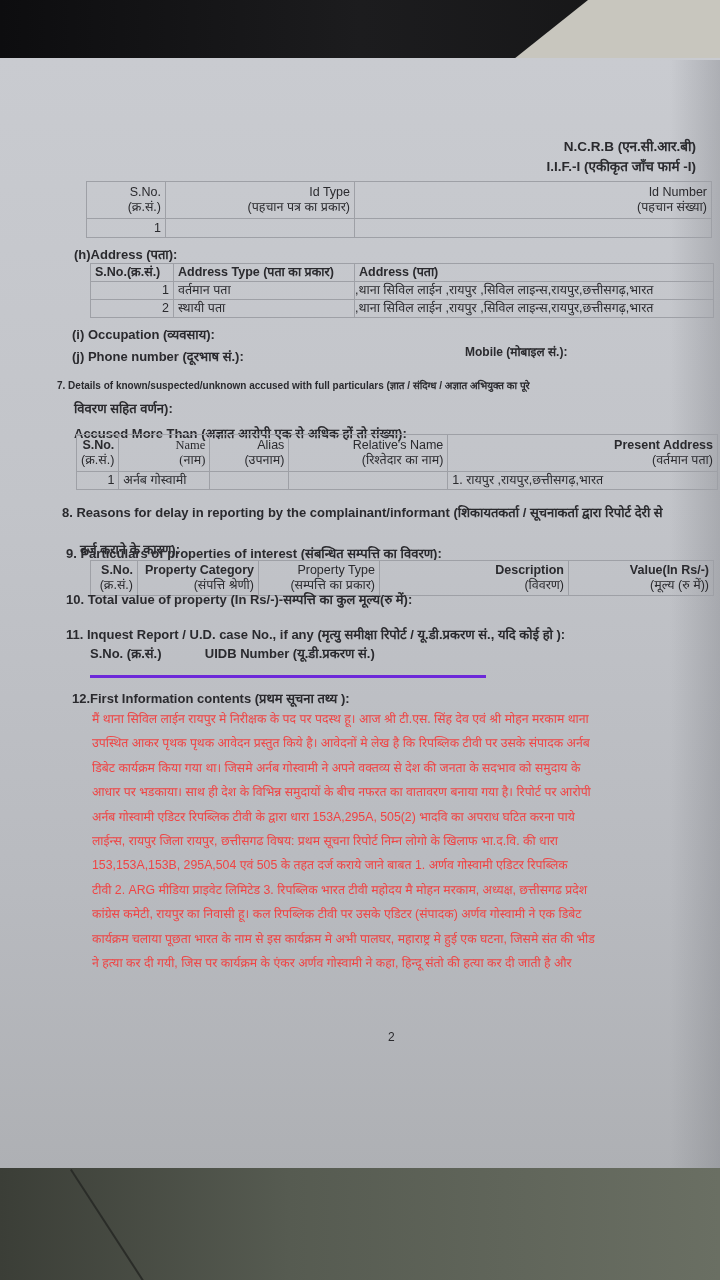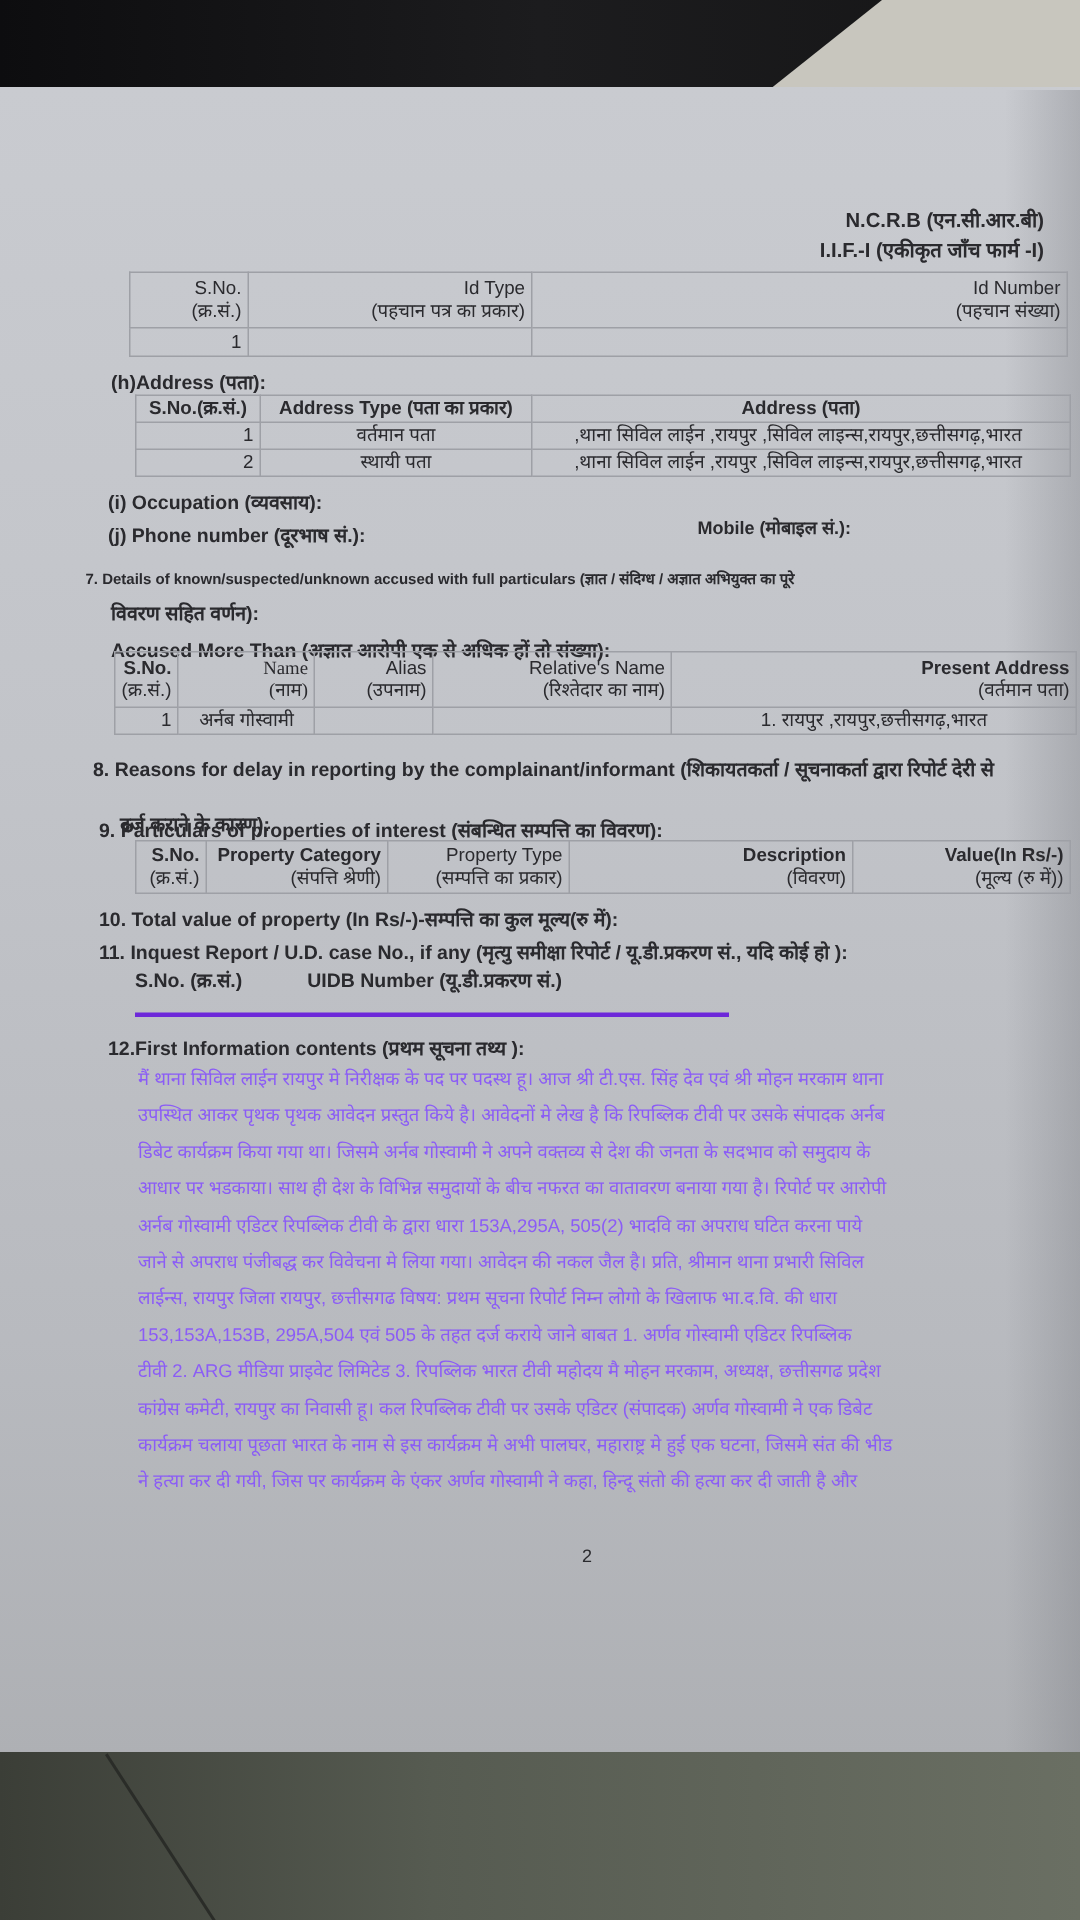--- a/index.html
+++ b/index.html
@@ -33,22 +33,22 @@
   .floor-line {
     position:absolute; left:70px; top:1170px; width:2px; height:140px;
     background:#2a2c28; transform:rotate(-33deg); transform-origin:top left;
   }
   .doc { position:absolute; left:0; top:0; width:720px; height:1280px; font-size:13px;margin-left:14px; }
   .abs { position:absolute; white-space:nowrap; }
   .bold { font-weight:bold; }
   .hdr-right { text-align:right; font-weight:bold; font-size:13.5px; }
   table.grid { position:absolute; border-collapse:collapse; font-size:12.5px; }
   table.grid td { border:1px solid #9ea0a6; padding:1px 4px; text-align:right; line-height:15px; }
-  table.grid td.left { text-align:center; }
-  .para { position:absolute; left:78px; width:600px; font-size:12.3px; line-height:24.4px; color:#8b5cf6; }
+  table.grid td.left { text-align:left; }
+  .para { position:absolute; left:78px; width:600px; font-size:12.3px; line-height:24.4px; color:#ef4444; }
   .para div { white-space:nowrap; }
   .pagenum { position:absolute; left:374px; top:1030px; font-size:12px; }
 </style>
 </head>
 <body>
 
 <div class="bg-dark"></div>
 <div class="bg-wall"></div>
 <div class="paper"></div>
 <div class="paper-edge-right"></div>
@@ -131,37 +131,36 @@
         <tr>
       <td style="width:38px;height:32px;"><span class="bold">S.No.</span><br><span>(क्र.सं.)</span></td>
       <td style="width:112px;"><span class="bold">Property Category</span><br><span>(संपत्ति श्रेणी)</span></td>
       <td style="width:112px;"><span>Property Type</span><br><span>(सम्पत्ति का प्रकार)</span></td>
       <td style="width:180px;"><span class="bold">Description</span><br><span>(विवरण)</span></td>
       <td><span class="bold">Value(In Rs/-)</span><br><span>(मूल्य (रु में))</span></td>
     </tr>
   </tbody>
     </table>
 
-  <div class="abs bold" style="left:52px;top:603px;">10. Total value of property (In Rs/-)-सम्पत्ति का कुल मूल्य(रु में):</div>
+  <div class="abs bold" style="left:52px;top:590px;">10. Total value of property (In Rs/-)-सम्पत्ति का कुल मूल्य(रु में):</div>
 
   <div class="abs bold" style="left:52px;top:625px;">11. Inquest Report / U.D. case No., if any (मृत्यु समीक्षा रिपोर्ट / यू.डी.प्रकरण सं., यदि कोई हो ):</div>
   <div class="abs bold" style="left:76px;top:644px;width:396px;border-bottom:3px solid #6d28d9;padding-bottom:13px;">
     <span>S.No. (क्र.सं.)</span>
     <span style="display:inline-block;width:36px;"></span>
     <span>UIDB Number (यू.डी.प्रकरण सं.)</span>
   </div>
 
   <div class="abs bold" style="left:58px;top:689px;">12.First Information contents (प्रथम सूचना तथ्य ):</div>
   <div class="para" style="top:707px;">
     <div>मैं थाना सिविल लाईन रायपुर मे निरीक्षक के पद पर पदस्थ हू। आज श्री टी.एस. सिंह देव एवं श्री मोहन मरकाम थाना</div>
     <div>उपस्थित आकर पृथक पृथक आवेदन प्रस्तुत किये है। आवेदनों मे लेख है कि रिपब्लिक टीवी पर उसके संपादक अर्नब</div>
     <div>डिबेट कार्यक्रम किया गया था। जिसमे अर्नब गोस्वामी ने अपने वक्तव्य से देश की जनता के सदभाव को समुदाय के</div>
     <div>आधार पर भडकाया। साथ ही देश के विभिन्न समुदायों के बीच नफरत का वातावरण बनाया गया है। रिपोर्ट पर आरोपी</div>
     <div>अर्नब गोस्वामी एडिटर रिपब्लिक टीवी के द्वारा धारा 153A,295A, 505(2) भादवि का अपराध घटित करना पाये</div>
-    <div>जाने से अपराध पंजीबद्ध कर विवेचना मे लिया गया। आवेदन की नकल जैल है। प्रति, श्रीमान थाना प्रभारी सिविल</div>
     <div>लाईन्स, रायपुर जिला रायपुर, छत्तीसगढ विषय: प्रथम सूचना रिपोर्ट निम्न लोगो के खिलाफ भा.द.वि. की धारा</div>
     <div>153,153A,153B, 295A,504 एवं 505 के तहत दर्ज कराये जाने बाबत 1. अर्णव गोस्वामी एडिटर रिपब्लिक</div>
     <div>टीवी 2. ARG मीडिया प्राइवेट लिमिटेड 3. रिपब्लिक भारत टीवी महोदय मै मोहन मरकाम, अध्यक्ष, छत्तीसगढ प्रदेश</div>
     <div>कांग्रेस कमेटी, रायपुर का निवासी हू। कल रिपब्लिक टीवी पर उसके एडिटर (संपादक) अर्णव गोस्वामी ने एक डिबेट</div>
     <div>कार्यक्रम चलाया पूछता भारत के नाम से इस कार्यक्रम मे अभी पालघर, महाराष्ट्र मे हुई एक घटना, जिसमे संत की भीड</div>
     <div>ने हत्या कर दी गयी, जिस पर कार्यक्रम के एंकर अर्णव गोस्वामी ने कहा, हिन्दू संतो की हत्या कर दी जाती है और</div>
   </div>
 
   <div class="pagenum">2</div>
 </div>

